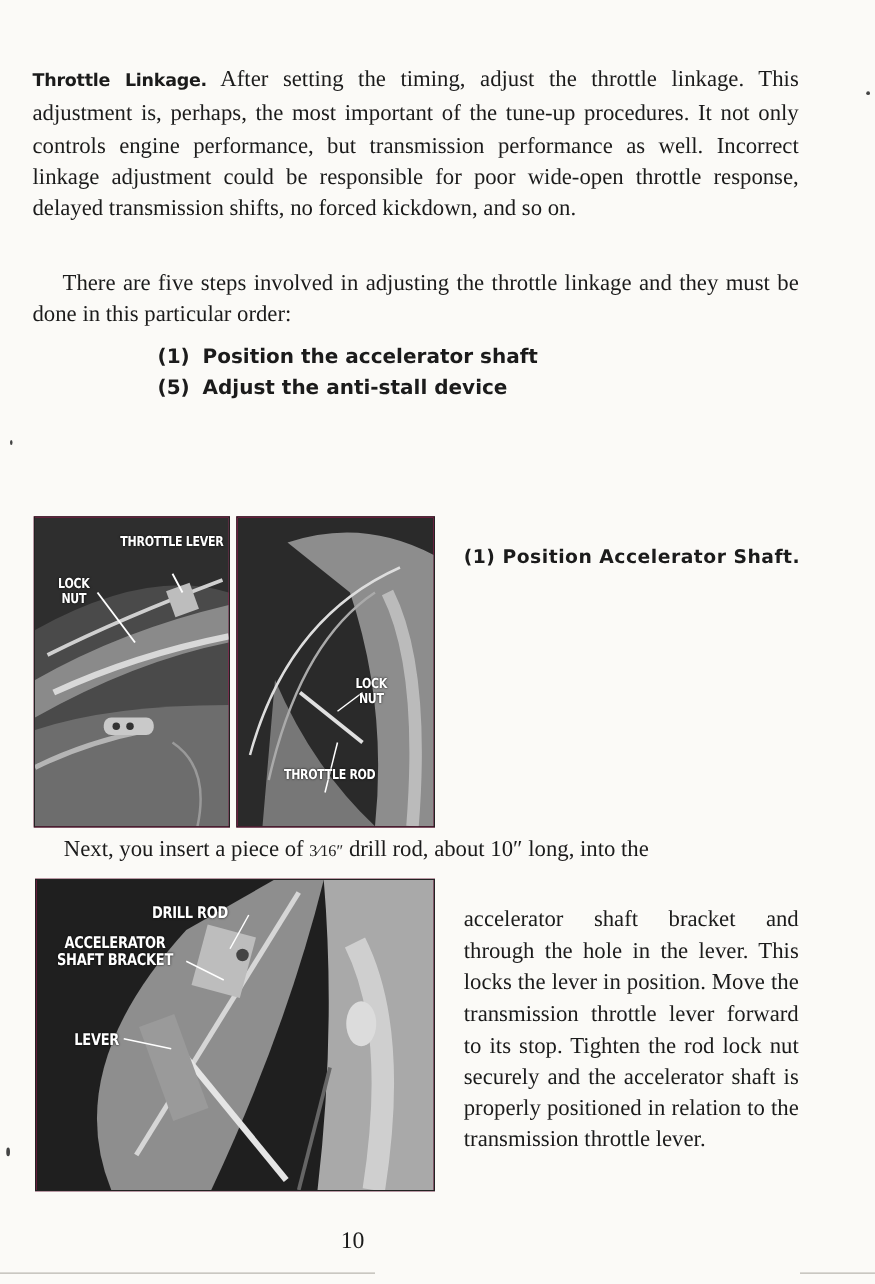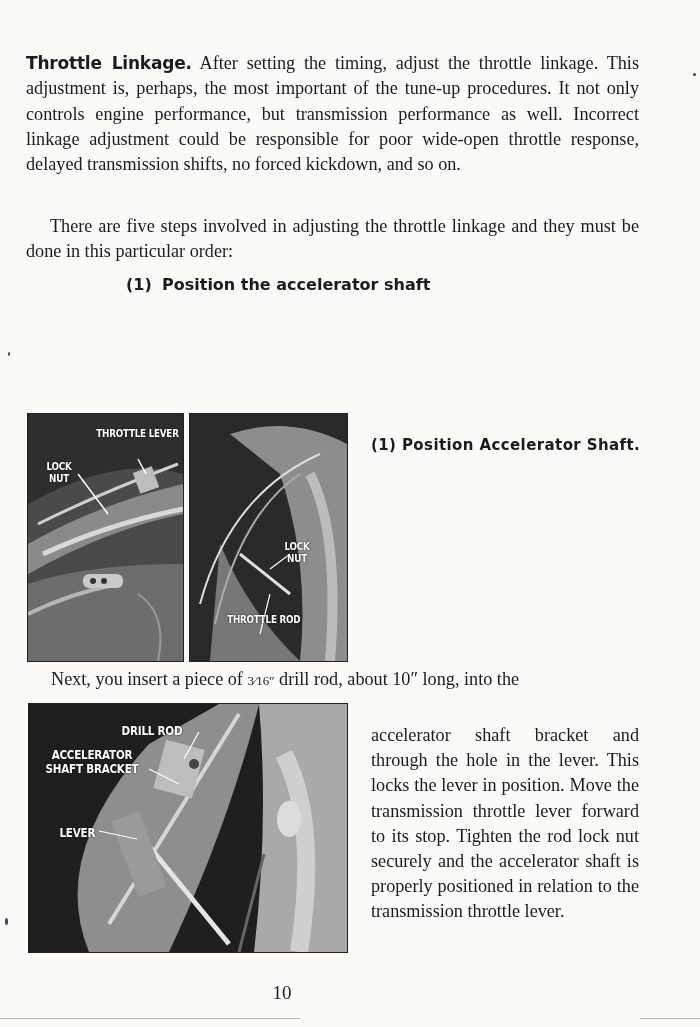--- a/index.html
+++ b/index.html
@@ -7,21 +7,21 @@
     width:700px; height:1027px; position:relative; overflow:hidden;
     background:#fbfaf7; color:#1b1b1b;
     font-family:"Liberation Serif", serif;
   }
   .para {
     position:absolute; left:26px; width:613px;
     font-size:18.2px; line-height:25.3px; text-align:justify;
     margin:0;
   }
   .para .lead {
-    font-family:"DejaVu Sans", sans-serif; font-weight:bold; font-size:17px;
+    font-family:"DejaVu Sans", sans-serif; font-weight:bold; font-size:14px;
     letter-spacing:-0.2px;
   }
   #p1 { top:51px; }
   #p2 { top:214px; text-indent:24px; }
   .steps {
     position:absolute; left:126px; top:272px; margin:0; padding:0; list-style:none;
     font-family:"DejaVu Sans", sans-serif; font-weight:bold; font-size:16px;
     line-height:25.3px;
   }
   .steps li { white-space:nowrap; }
@@ -66,20 +66,21 @@
 </style>
 </head>
 <body>
 
 <p class="para" id="p1"><span class="lead">Throttle Linkage.</span> <span>After setting the timing, adjust the throttle linkage. This adjustment is, perhaps, the most important of the tune-up procedures. It not only controls engine performance, but transmission performance as well. Incorrect linkage adjustment could be responsible for poor wide-open throttle response, delayed transmission shifts, no forced kickdown, and so on.</span></p>
 
 <p class="para" id="p2">There are five steps involved in adjusting the throttle linkage and they must be done in this particular order:</p>
 
 <ol class="steps">
   <li><span class="num">(1)</span><span>Position the accelerator shaft</span></li>
+  <li><span class="num">(5)</span><span>Adjust the anti-stall device</span></li>
 </ol>
 
 <div class="photo" id="photo-a">
   <svg viewBox="0 0 155 247" preserveAspectRatio="none">
     <rect width="155" height="247" fill="#4a4a4a"></rect>
     <path d="M0 0 L155 0 L155 60 Q90 40 0 90 Z" fill="#2e2e2e"></path>
     <path d="M0 130 Q70 90 155 70 L155 100 Q80 115 0 160 Z" fill="#8a8a8a"></path>
     <path d="M0 170 Q60 150 155 150 L155 247 L0 247 Z" fill="#6d6d6d"></path>
     <path d="M0 200 Q40 180 90 170" stroke="#b5b5b5" stroke-width="4" fill="none"></path>
     <path d="M10 110 Q70 80 150 50" stroke="#cfcfcf" stroke-width="3" fill="none"></path>

